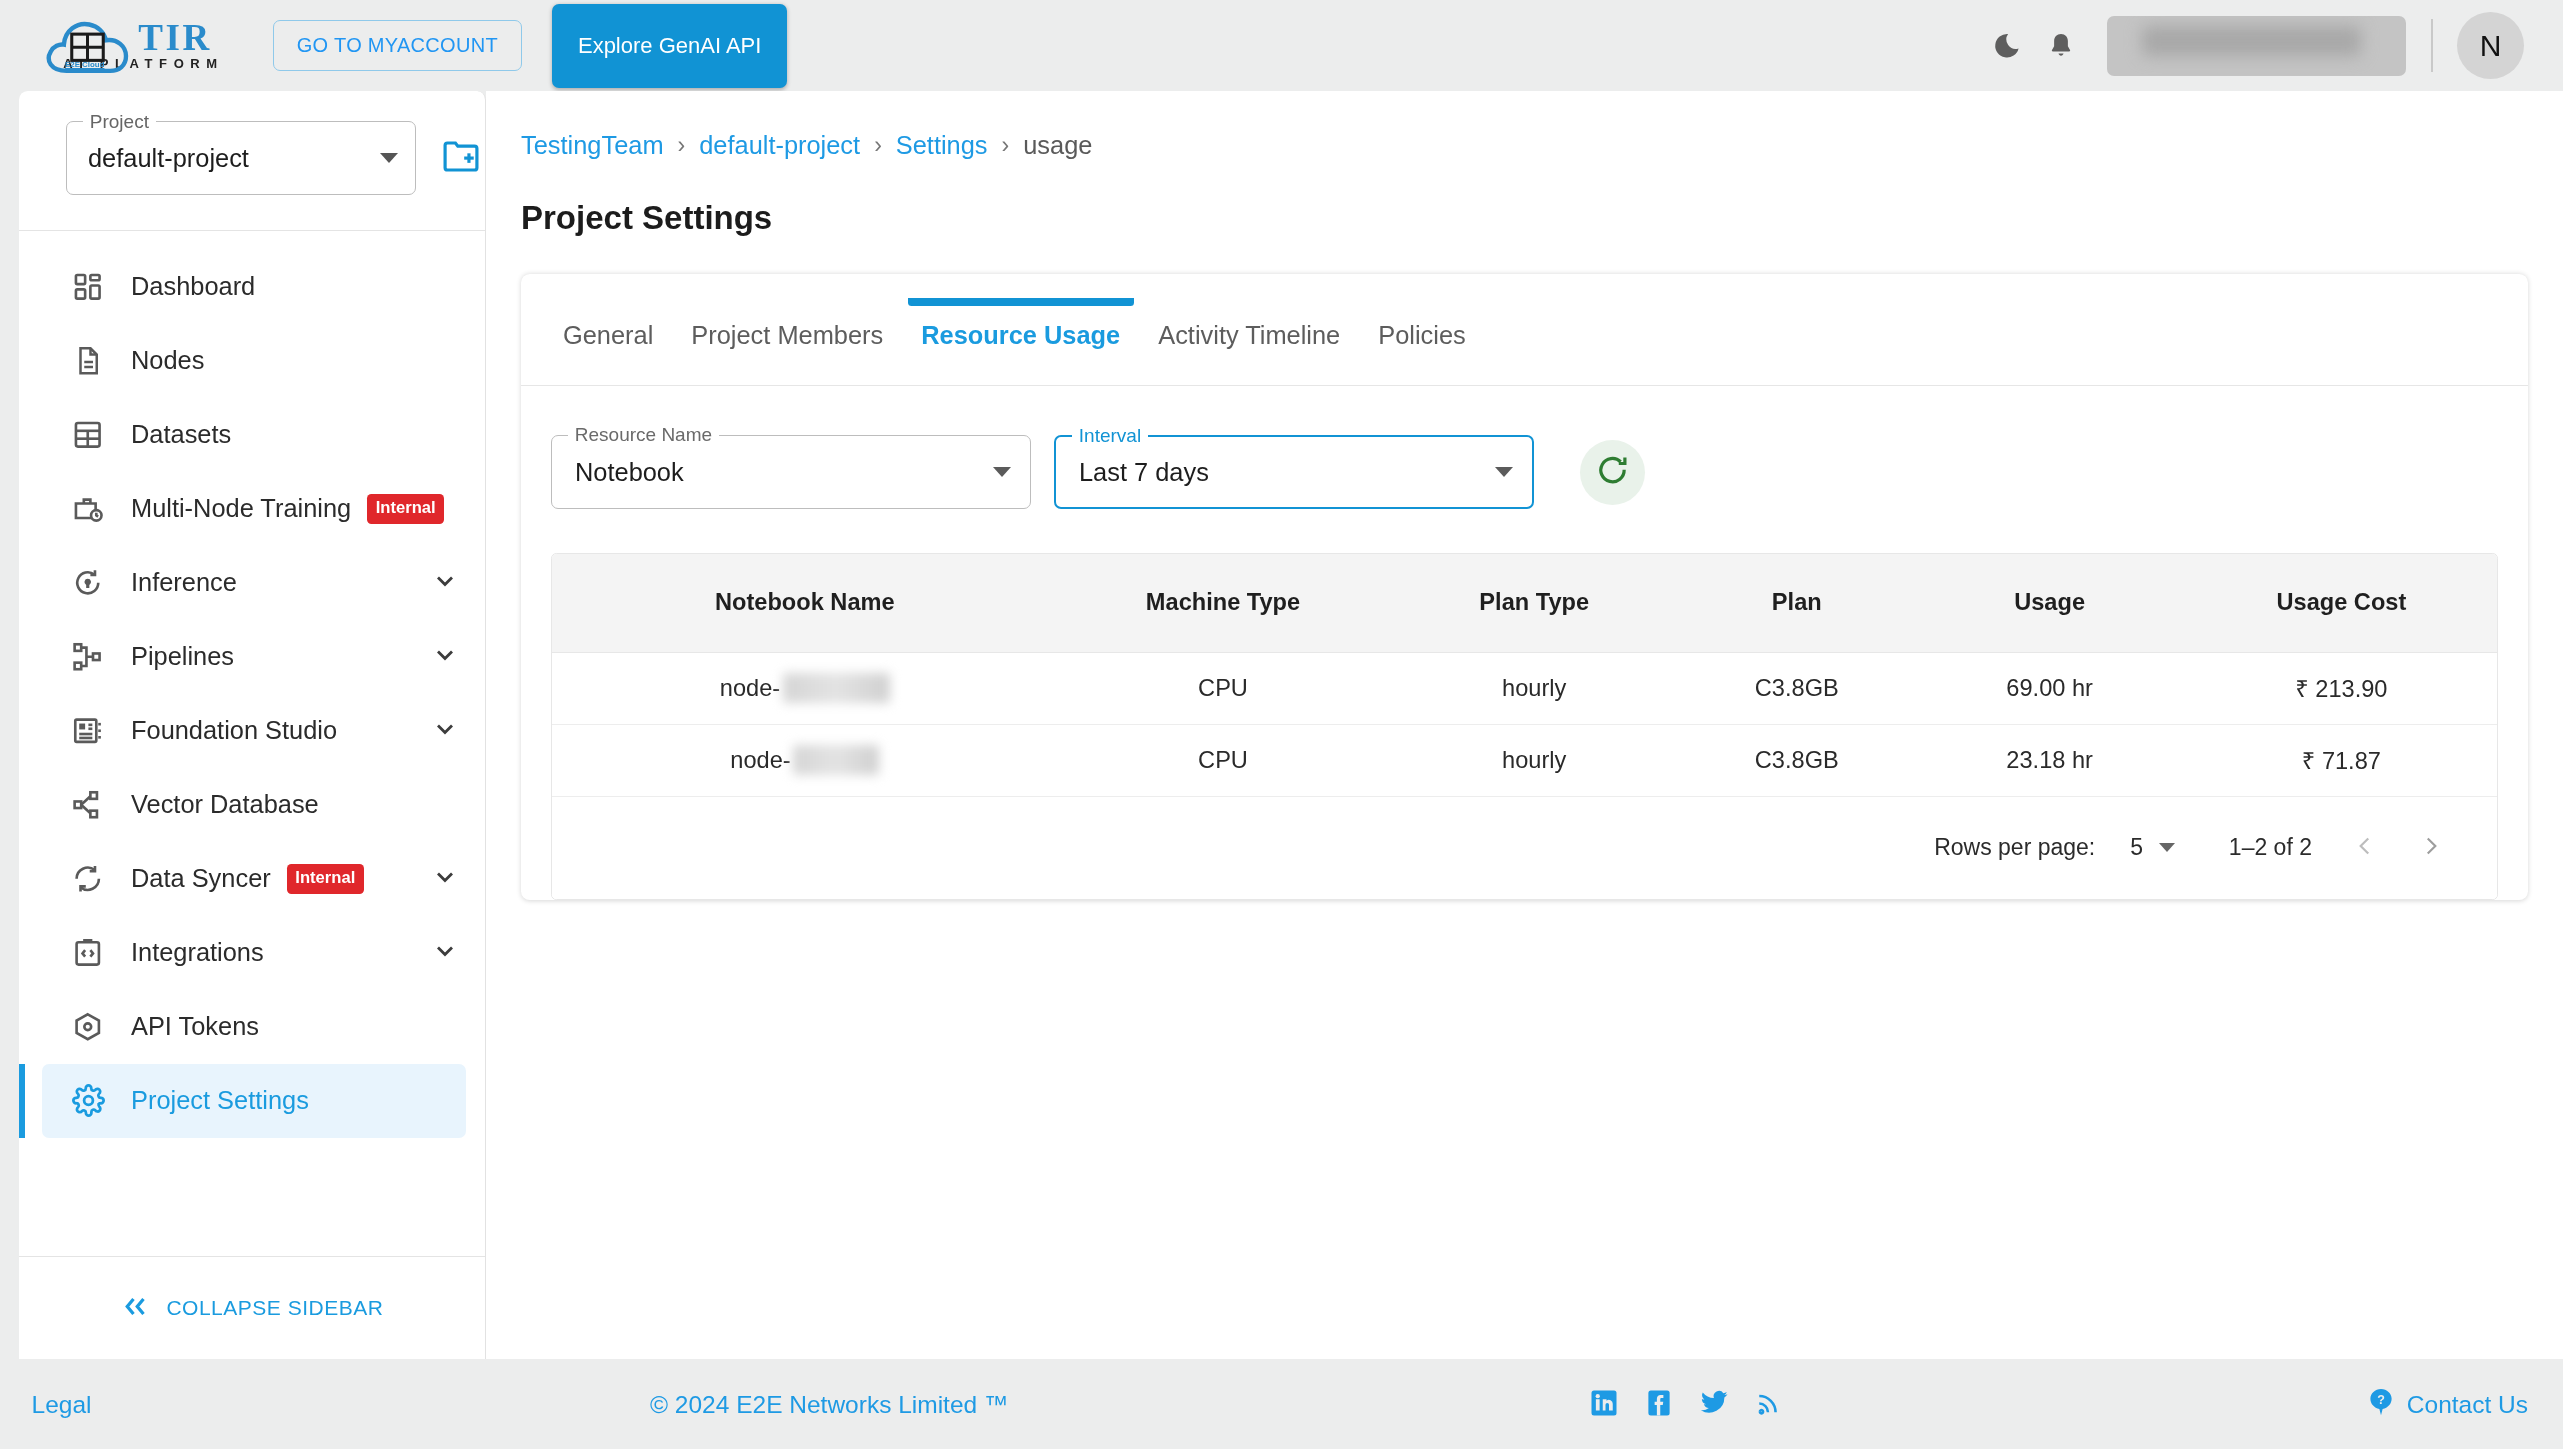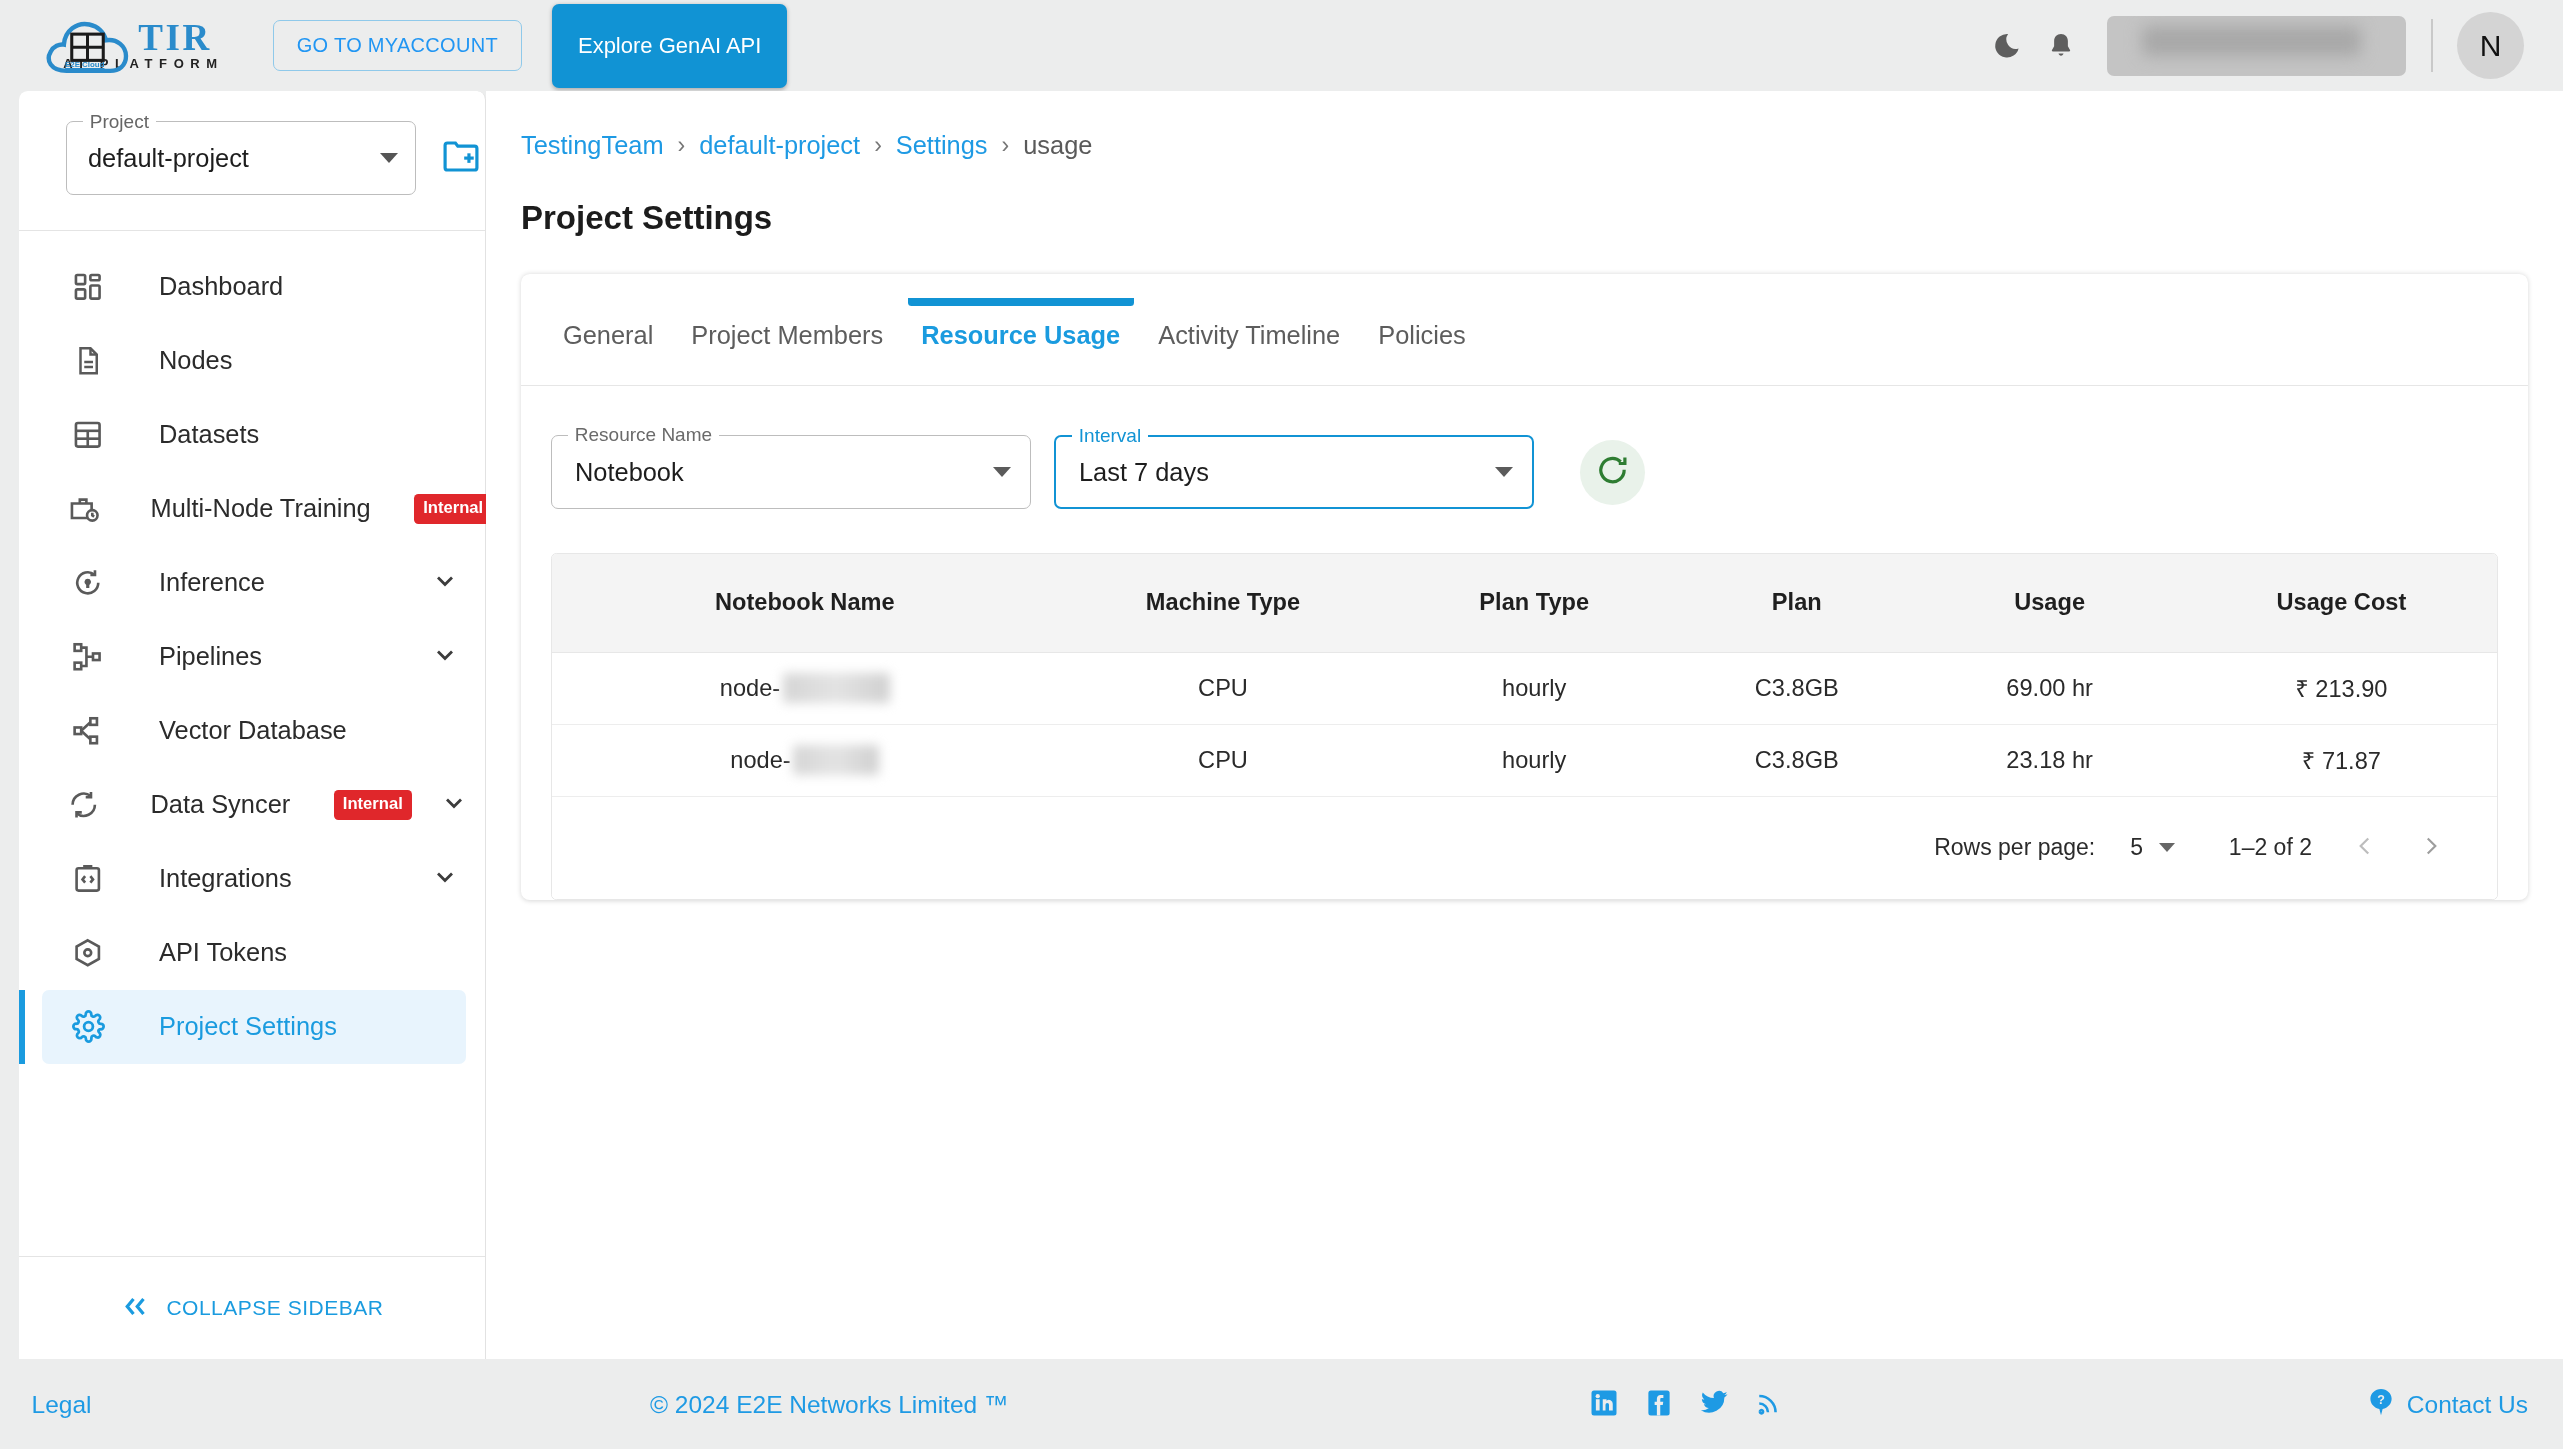--- a/index.html
+++ b/index.html
@@ -86,21 +86,21 @@
     border-left: 9.6px solid transparent; border-right: 9.6px solid transparent;
     border-top: 10.5px solid #555; }
   .new-folder { margin-left: 24.5px; cursor: pointer; }
   .sb-divider { height: 0.9px; background: #e4e4e4; }
 
   .navlist { padding: 19px 0 0 0; flex: 1 1 auto; }
   .navitem {
     position: relative;
     display: flex; align-items: center;
     height: 74px; margin: 0 19px 0 23px;
-    padding-left: 26px; border-radius: 7px; cursor: pointer; gap: 28px;
+    padding-left: 26px; border-radius: 7px; cursor: pointer;
   }
   .navitem .ic { width: 40px; display: flex; align-items: center; justify-content: center; }
   .navitem .lbl { margin-left: 23px; font-size: 25.4px; color: #2b2b2b; white-space: nowrap; }
   .badge {
     margin-left: 15.8px; background: #e0272b; color: #fff;
     font-size: 16.6px; font-weight: 600; border-radius: 4.4px; padding: 4.4px 8.8px 5.3px;
   }
   .chev { margin-left: auto; margin-right: 7px; }
   .navitem.active { background: #e8f4fd; }
   .navitem.active .lbl { color: #1a9bdf; }
@@ -355,20 +355,41 @@
         </svg>
       </span>
       <span class="lbl">Pipelines</span>
       <span class="chev">
         <svg width="28" height="28" viewBox="0 0 24 24" fill="none" stroke="#3c3c3c" stroke-width="2.4">
             <path d="M6 9l6 6 6-6"></path>
           </svg>
       </span>
     </div>
 
+    <div class="navitem">
+      <span class="ic">
+        <svg width="31.5" height="31.5" viewBox="0 0 24 24" fill="none" stroke="#5a5a5a" stroke-width="2">
+          <rect x="2.5" y="3.5" width="16" height="17" rx="1"></rect>
+          <rect x="5.5" y="6.5" width="4.5" height="4.5" fill="#5a5a5a" stroke="none"></rect>
+          <line x1="12.5" y1="7.5" x2="15.5" y2="7.5"></line>
+            <line x1="12.5" y1="10.5" x2="15.5" y2="10.5"></line>
+          <line x1="5.5" y1="14.5" x2="15.5" y2="14.5"></line>
+            <line x1="5.5" y1="17.5" x2="15.5" y2="17.5"></line>
+          <line x1="21" y1="6" x2="21" y2="8"></line>
+            <line x1="21" y1="11" x2="21" y2="13"></line>
+            <line x1="21" y1="16" x2="21" y2="18"></line>
+        </svg>
+      </span>
+      <span class="lbl">Foundation Studio</span>
+      <span class="chev">
+        <svg width="28" height="28" viewBox="0 0 24 24" fill="none" stroke="#3c3c3c" stroke-width="2.4">
+            <path d="M6 9l6 6 6-6"></path>
+          </svg>
+      </span>
+    </div>
 
     <div class="navitem">
       <span class="ic">
         <svg width="31.5" height="31.5" viewBox="0 0 24 24" fill="none" stroke="#5a5a5a" stroke-width="2">
           <rect x="14" y="2.5" width="5" height="5"></rect>
             <rect x="2" y="9.5" width="5" height="5"></rect>
             <rect x="14" y="16.5" width="5" height="5"></rect>
           <path d="M7 12l7-6.5M7 12l7 6.5"></path>
         </svg>
       </span>

